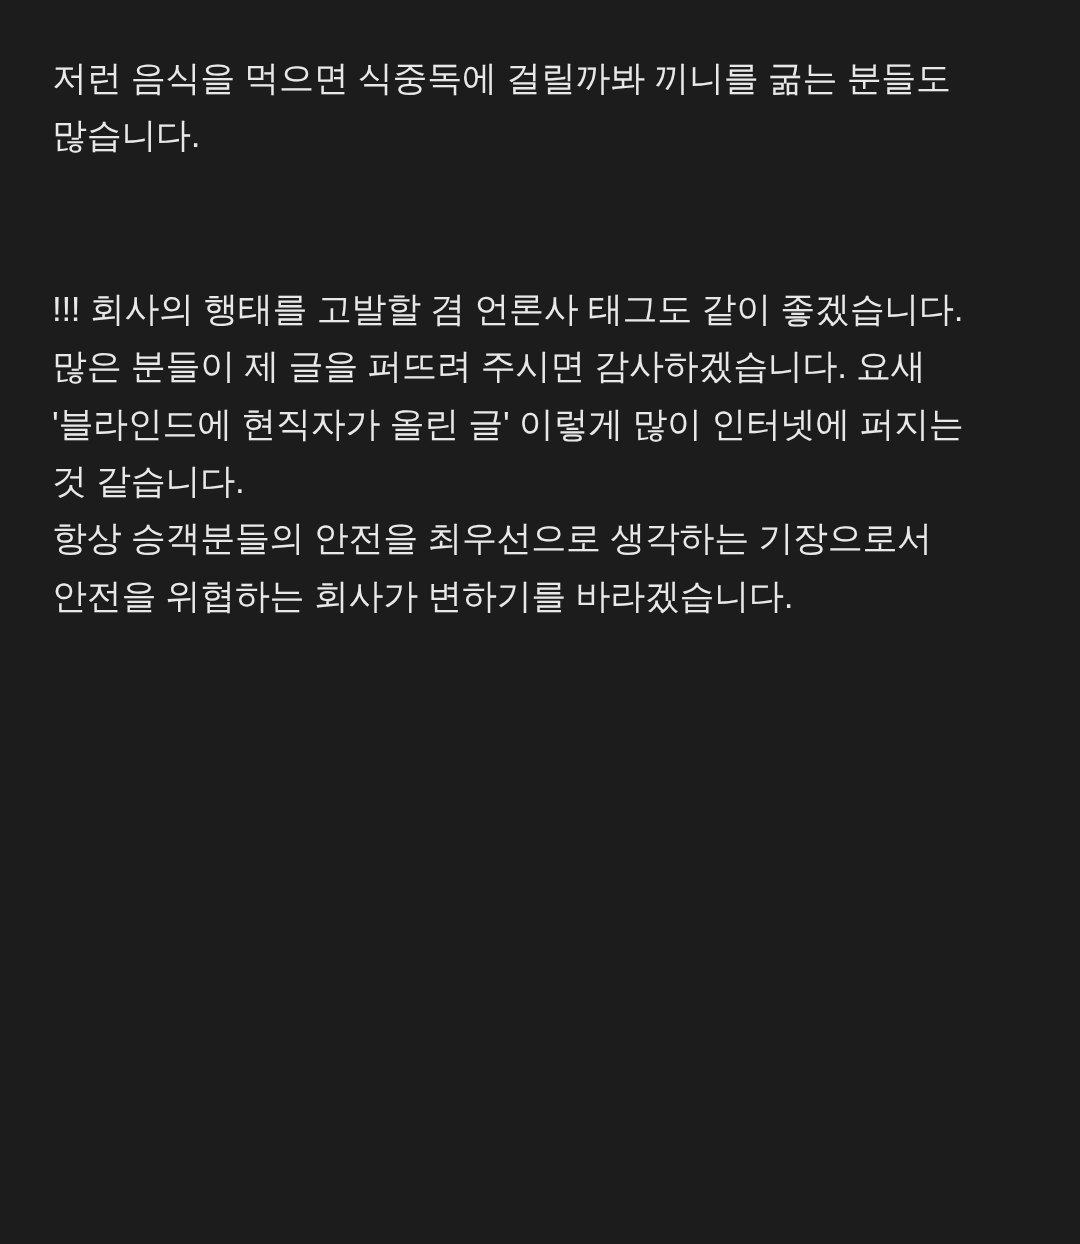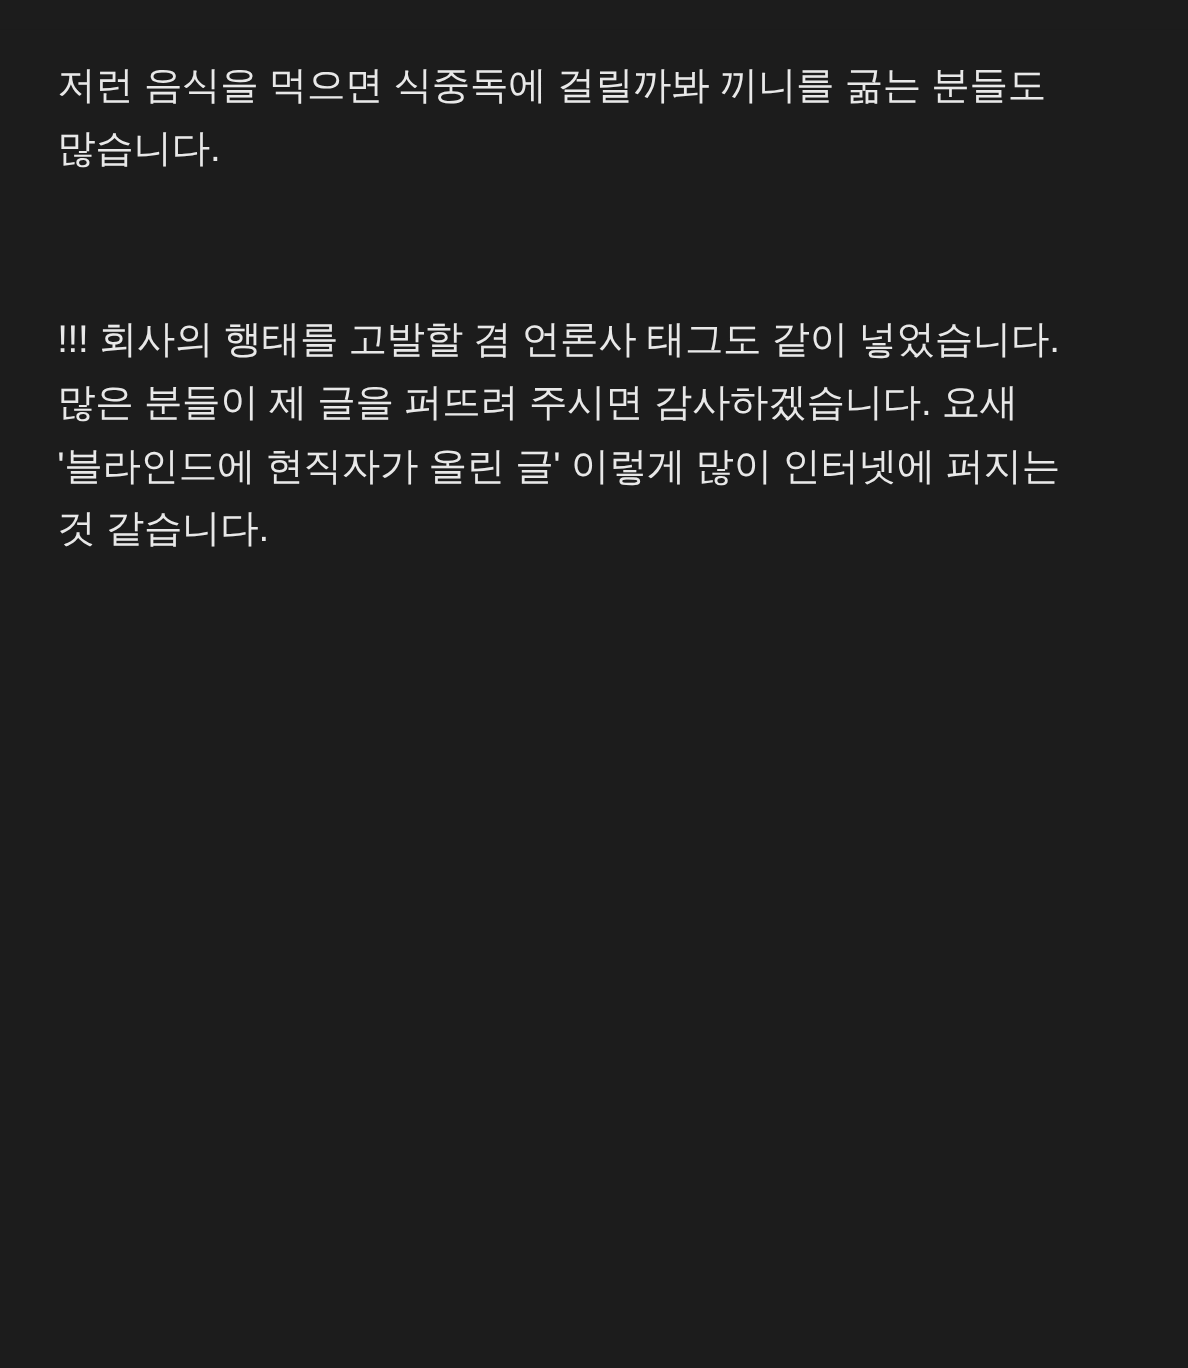--- a/index.html
+++ b/index.html
@@ -44,21 +44,23 @@
 <div id="post">
 
   <p class="para">저런 음식을 먹으면 식중독에 걸릴까봐 끼니를 굶는 분들도
 많습니다.</p>
 
   <div class="gap"></div>
 
 
   <div class="gap"></div>
 
-  <p class="para">!!! 회사의 행태를 고발할 겸 언론사 태그도 같이 넣었습니다.
+  <p class="para">!!! 회사의 행태를 고발할 겸 언론사 태그도 같이 좋겠습니다.
 많은 분들이 제 글을 퍼뜨려 주시면 감사하겠습니다. 요새
 '블라인드에 현직자가 올린 글' 이렇게 많이 인터넷에 퍼지는
 것 같습니다.</p>
 
   <div class="gap-small"></div>
 
+  <p class="para">항상 승객분들의 안전을 최우선으로 생각하는 기장으로서
+안전을 위협하는 회사가 변하기를 바라겠습니다.</p>
 
 </div>
 
 </body></html>

